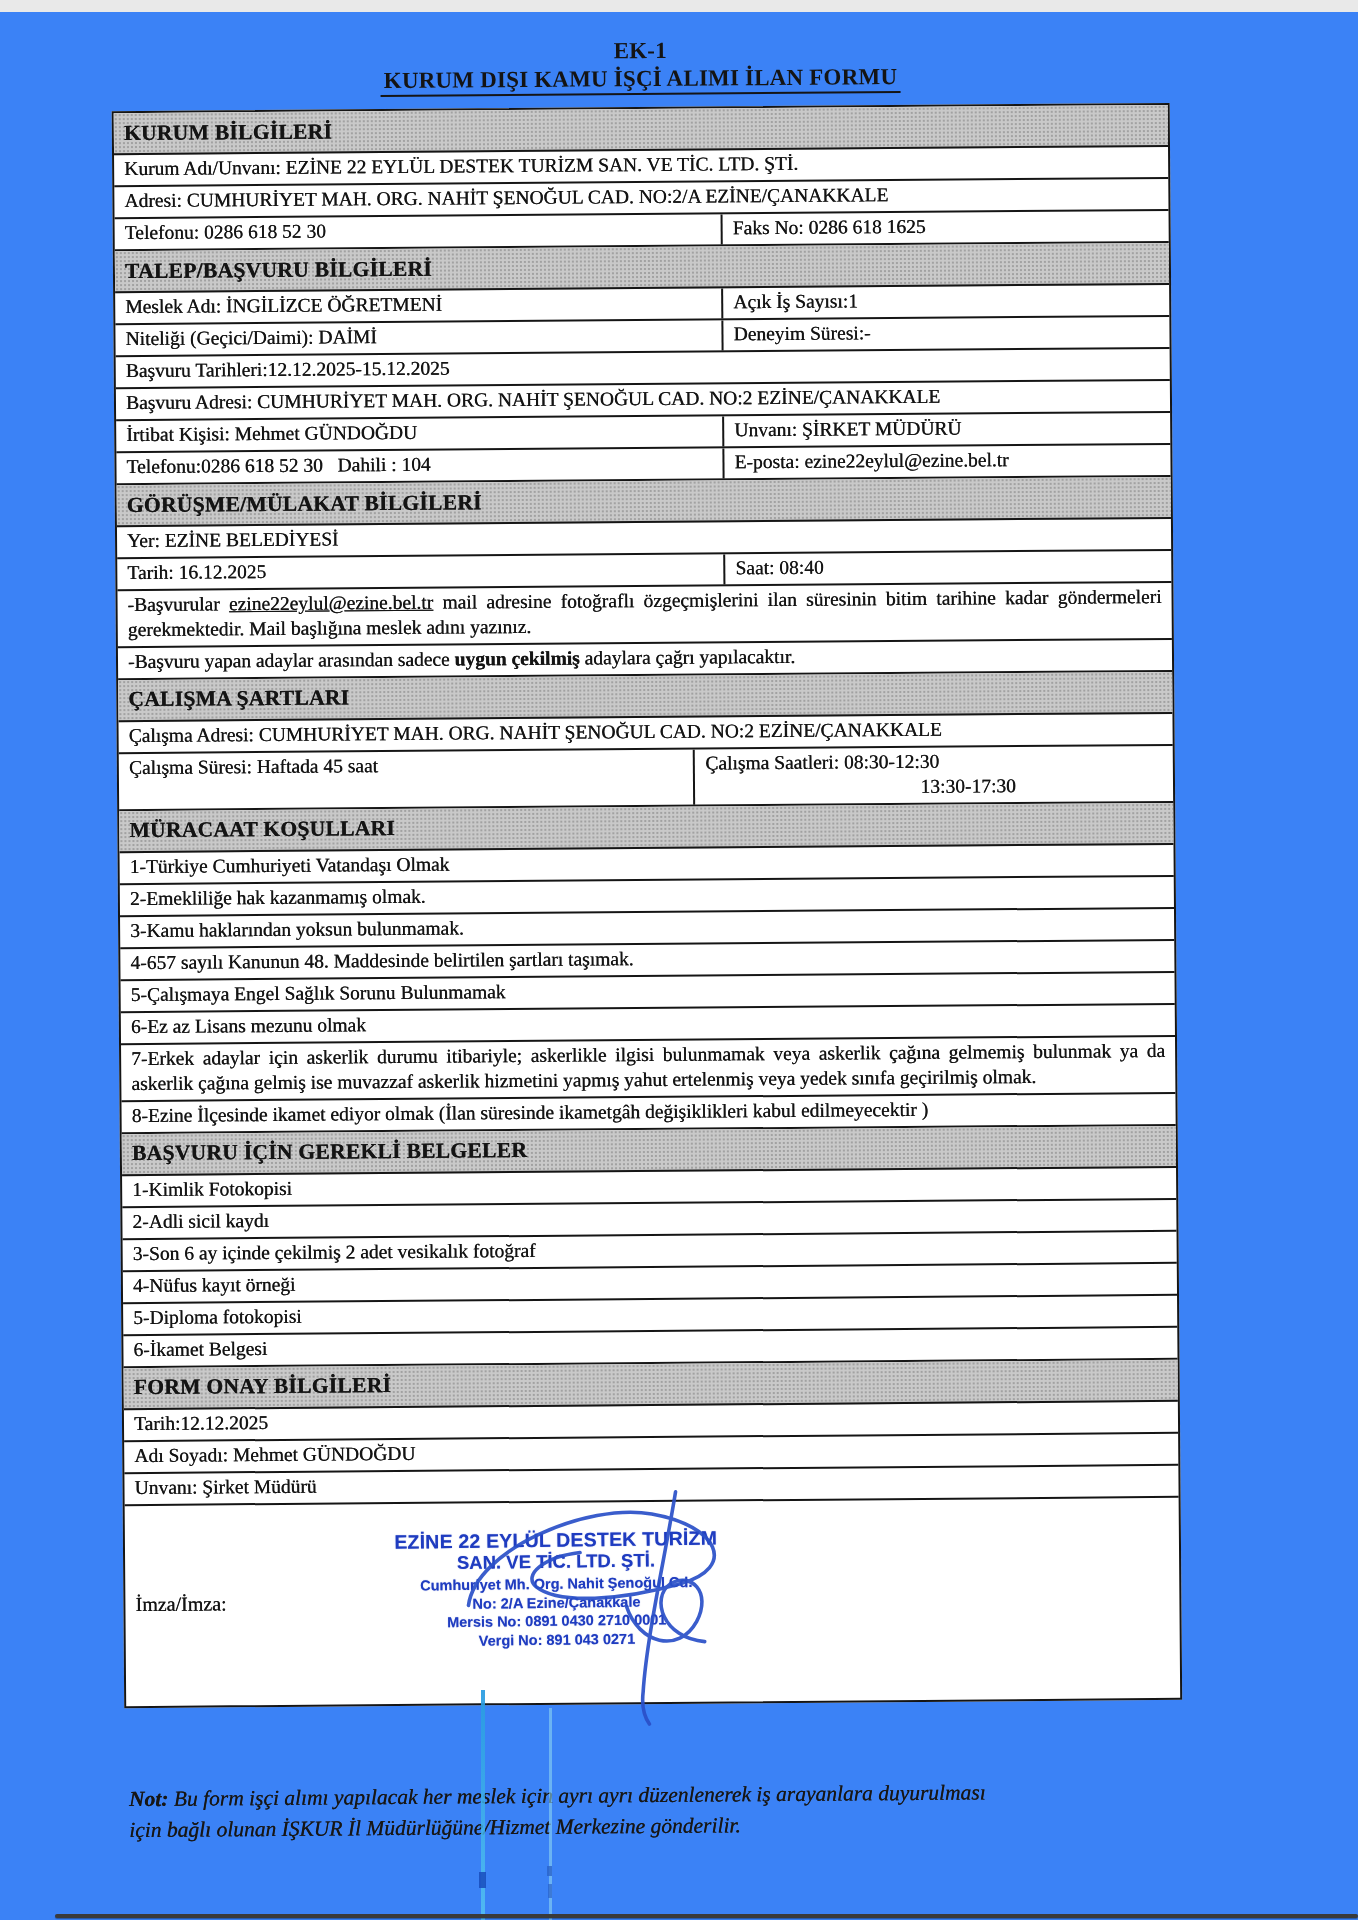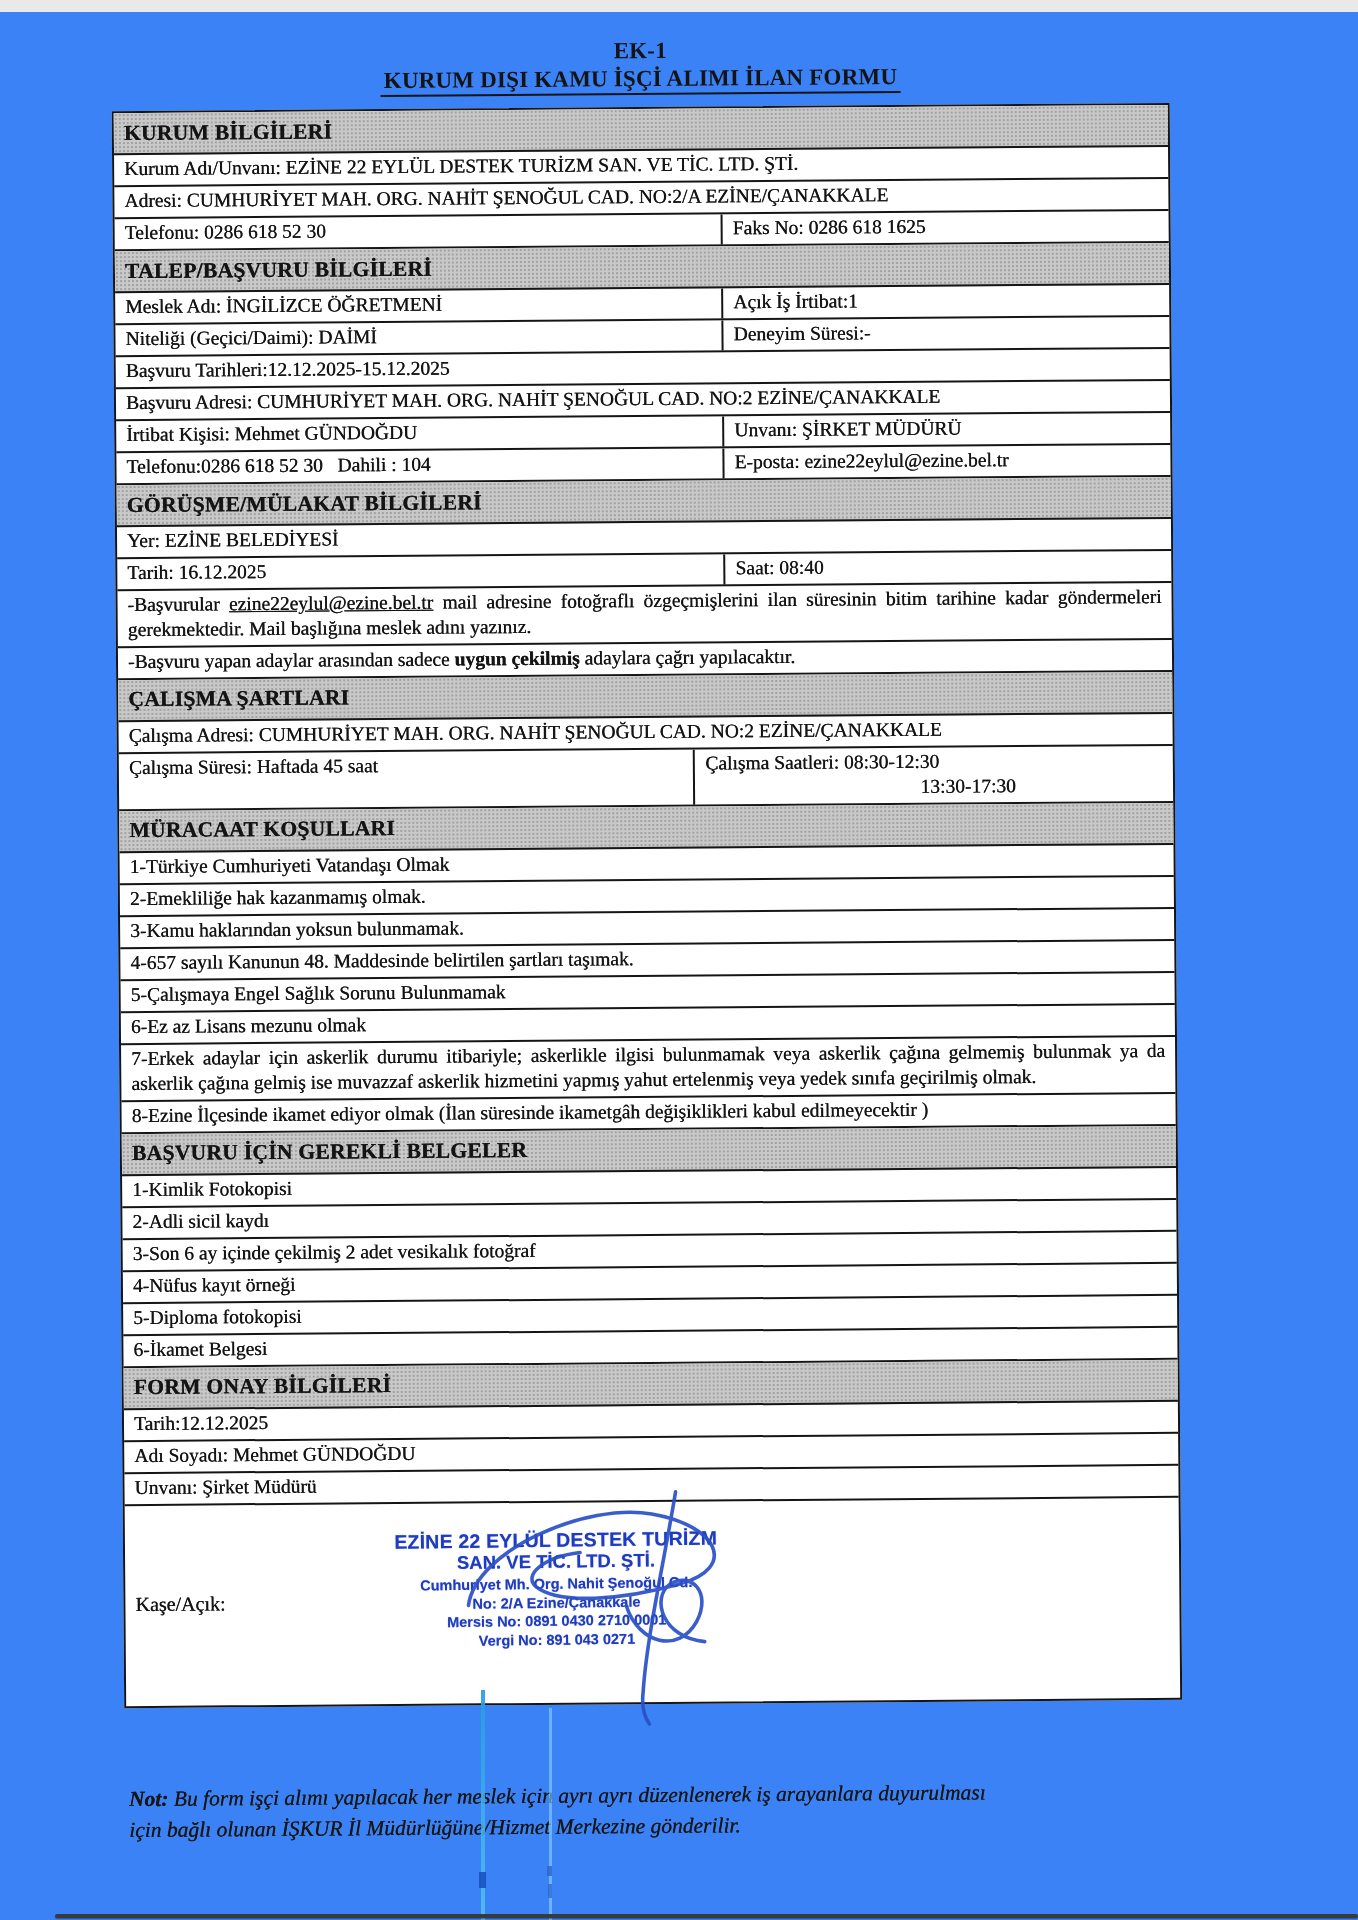--- a/index.html
+++ b/index.html
@@ -89,21 +89,21 @@
           </div>
           <div class="row">
             <div class="cell" style="flex: 0 0 auto; width: 57.5%;"><span>Telefonu: 0286 618 52 30</span></div>
             <div class="cell second" style="flex: 0 0 auto; width: 42.5%;"><span>Faks No: 0286 618 1625</span></div>
           </div>
           <div class="row header-row">
             <span>TALEP/BAŞVURU BİLGİLERİ</span>
           </div>
           <div class="row">
             <div class="cell" style="flex: 0 0 auto; width: 57.5%;"><span>Meslek Adı: İNGİLİZCE ÖĞRETMENİ</span></div>
-            <div class="cell second" style="flex: 0 0 auto; width: 42.5%;"><span>Açık İş İrtibat:1</span></div>
+            <div class="cell second" style="flex: 0 0 auto; width: 42.5%;"><span>Açık İş Sayısı:1</span></div>
           </div>
           <div class="row">
             <div class="cell" style="flex: 0 0 auto; width: 57.5%;"><span>Niteliği (Geçici/Daimi): DAİMİ</span></div>
             <div class="cell second" style="flex: 0 0 auto; width: 42.5%;"><span>Deneyim Süresi:-</span></div>
           </div>
           <div class="row">
             <div class="cell"><span>Başvuru Tarihleri:12.12.2025-15.12.2025</span></div>
           </div>
           <div class="row">
             <div class="cell"><span>Başvuru Adresi: CUMHURİYET MAH. ORG. NAHİT ŞENOĞUL CAD. NO:2 EZİNE/ÇANAKKALE</span></div>
@@ -199,21 +199,21 @@
           <div class="row">
             <div class="cell"><span>Adı Soyadı: Mehmet GÜNDOĞDU</span></div>
           </div>
           <div class="row">
             <div class="cell"><span>Unvanı: Şirket Müdürü</span></div>
           </div>
         </div>
 
       <div class="row stamp-row">
         <div class="cell stamp-label-cell">
-          <span>Kaşe/Açık:</span>
+          <span>İmza/İmza:</span>
         </div>
         <div class="stamp">
           <div class="s1">EZİNE 22 EYLÜL DESTEK TURİZM</div>
           <div class="s2">SAN. VE TİC. LTD. ŞTİ.</div>
           <div class="s3">Cumhuriyet Mh. Org. Nahit Şenoğul Cd.</div>
           <div class="s4">No: 2/A Ezine/Çanakkale</div>
           <div class="s5">Mersis No: 0891 0430 2710 0001</div>
           <div class="s6">Vergi No: 891 043 0271</div>
         </div>
         <svg class="signature" viewBox="0 0 330 250" aria-hidden="true">

